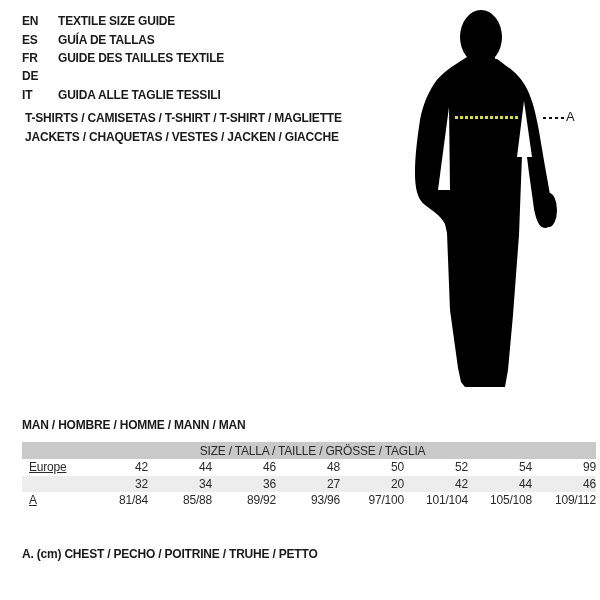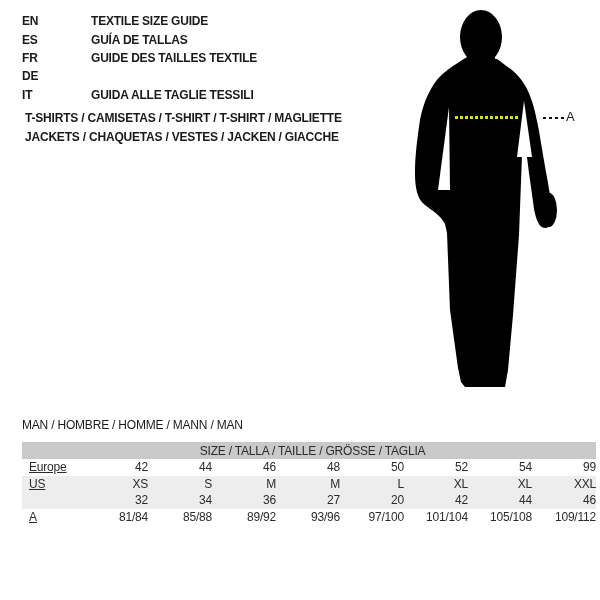--- a/index.html
+++ b/index.html
@@ -5,39 +5,39 @@
   html,body { margin:0; padding:0; background:#fff; }
   .page {
     position:relative; width:600px; height:600px; background:var(--bg,#fff);
     font-family:"Liberation Sans", sans-serif; color:var(--text,#1a1a1a);
     overflow:hidden;
   }
 
   
   .lang-list { position:absolute; left:22px; top:12px; }
   .lang-row { display:flex; height:18.4px; align-items:center;
-              font-weight:bold; font-size:12px; letter-spacing:-0.2px;gap:33px; }
+              font-weight:bold; font-size:12px; letter-spacing:-0.2px; }
   .lang-code { width:36px; }
 
   
   .garments { position:absolute; left:25px; top:109px;
               font-weight:bold; font-size:12px; line-height:18.5px; letter-spacing:-0.2px; }
 
   
   .figure-area { position:absolute; left:405px; top:5px; width:180px; height:392px; }
   .figure-area svg { position:absolute; left:0; top:0; }
   .dash-yellow { position:absolute; left:50px; top:111px; width:63px; height:3px;
     background:repeating-linear-gradient(90deg, var(--dash-yellow,#d8df25) 0 3px, transparent 3px 5px); }
   .dash-black { position:absolute; left:138px; top:112px; width:21px; height:2px;
     background:repeating-linear-gradient(90deg, var(--dash-black,#111) 0 3px, transparent 3px 6px); }
   .measure-label { position:absolute; left:161px; top:104px; font-size:13px; }
 
   
   .section-title { position:absolute; left:22px; top:418px;
-                   font-weight:normal; font-size:12px; letter-spacing:-0.2px; }
+                   font-weight:bold; font-size:12px; letter-spacing:-0.2px; }
 
   
   .size-table { position:absolute; left:22px; top:442px; width:574px;
                 border-collapse:collapse; table-layout:fixed;
                 font-size:12px; color:var(--table-text,#2b2b2b); letter-spacing:-0.2px; }
   .size-table th { background:var(--header-bg,#c9c9c9); text-align:center;
                    font-weight:normal; height:17px; padding:0 0 0 7px; }
   .size-table td { height:16.5px; padding:0; text-align:right; white-space:nowrap; }
   .size-table td.row-label { text-align:left; padding-left:7px;text-decoration:underline; }
   .size-table tr.shaded { background:var(--shaded-bg,#ededed); }
@@ -139,31 +139,20 @@
           <td>42</td>
           <td>44</td>
           <td>46</td>
           <td>48</td>
           <td>50</td>
           <td>52</td>
           <td>54</td>
           <td>99</td>
         </tr>
         <tr class="shaded">
-          <td class="row-label">US</td>
-          <td>XS</td>
-          <td>S</td>
-          <td>M</td>
-          <td>M</td>
-          <td>L</td>
-          <td>XL</td>
-          <td>XL</td>
-          <td>XXL</td>
-        </tr>
-        <tr class="shaded">
           <td class="row-label"></td>
           <td>32</td>
           <td>34</td>
           <td>36</td>
           <td>27</td>
           <td>20</td>
           <td>42</td>
           <td>44</td>
           <td>46</td>
         </tr>
@@ -174,13 +163,14 @@
           <td>89/92</td>
           <td>93/96</td>
           <td>97/100</td>
           <td>101/104</td>
           <td>105/108</td>
           <td>109/112</td>
         </tr>
       </tbody>
   </table>
 
+  <div class="footnote">A. (cm) CHEST / PECHO / POITRINE / TRUHE / PETTO</div>
 </div>
 
 </body></html>

